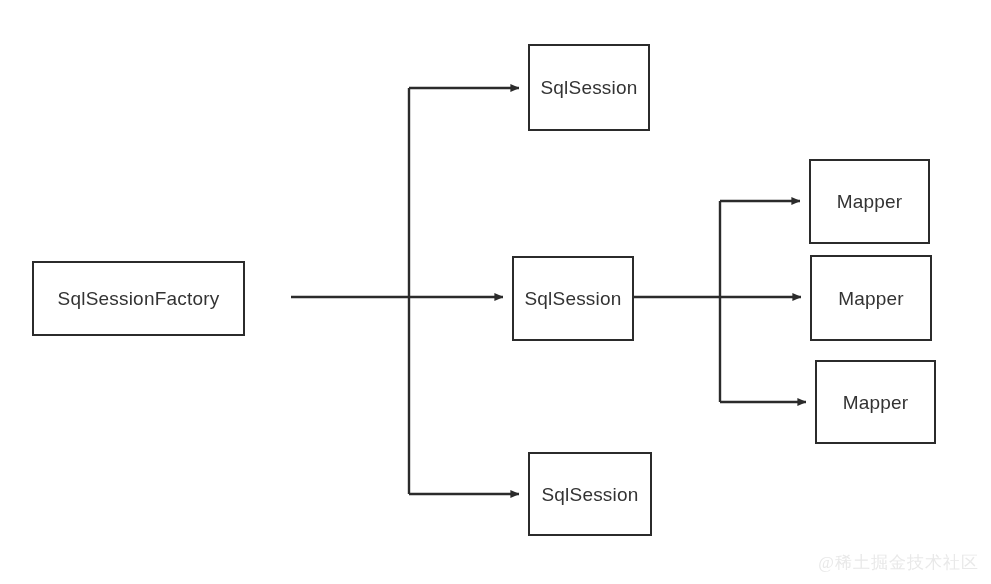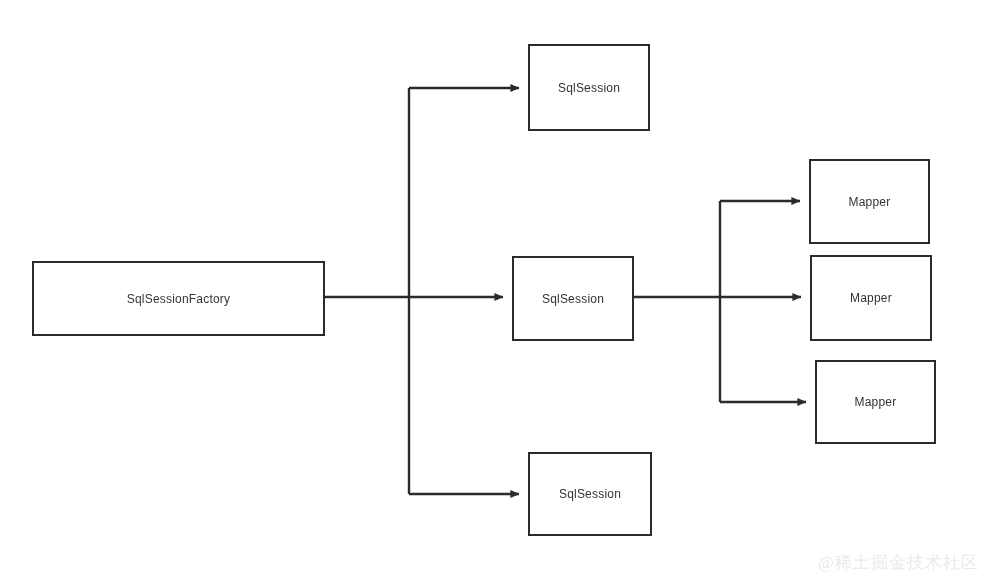--- a/index.html
+++ b/index.html
@@ -29,21 +29,21 @@
     position: absolute;
     box-sizing: border-box;
     border: 2px solid #2b2b2b;
     background: #ffffff;
     display: flex;
     align-items: center;
     justify-content: center;
   }
   .node-label {
     font-family: "Liberation Sans", sans-serif;
-    font-size: 12px;
+    font-size: 19px;
     color: #333333;
     letter-spacing: 0.2px;
     line-height: 1;
     white-space: nowrap;
     user-select: none;
   }
   .watermark {
     position: absolute;
     right: 12px;
     bottom: 10px;
@@ -84,21 +84,21 @@
       <path d="M720,201 L720,402"></path>
 
       <path d="M720,201 L800,201" marker-end="url(#arrowhead)"></path>
 
       <path d="M720,297 L801,297" marker-end="url(#arrowhead)"></path>
 
       <path d="M720,402 L806,402" marker-end="url(#arrowhead)"></path>
     </g>
   </svg>
 
-  <div class="node-box" style="left: 32px; top: 261px; width: 293px; height: 75px; border-color: rgb(43, 43, 43);">
+  <div class="node-box" style="left: 32px; top: 261px; width: 213px; height: 75px; border-color: rgb(43, 43, 43);">
     <span class="node-label" style="color: rgb(51, 51, 51);">SqlSessionFactory</span>
   </div>
 
   <div class="node-box" style="left: 528px; top: 44px; width: 122px; height: 87px; border-color: rgb(43, 43, 43);">
     <span class="node-label" style="color: rgb(51, 51, 51);">SqlSession</span>
   </div>
 
   <div class="node-box" style="left: 512px; top: 256px; width: 122px; height: 85px; border-color: rgb(43, 43, 43);">
     <span class="node-label" style="color: rgb(51, 51, 51);">SqlSession</span>
   </div>

